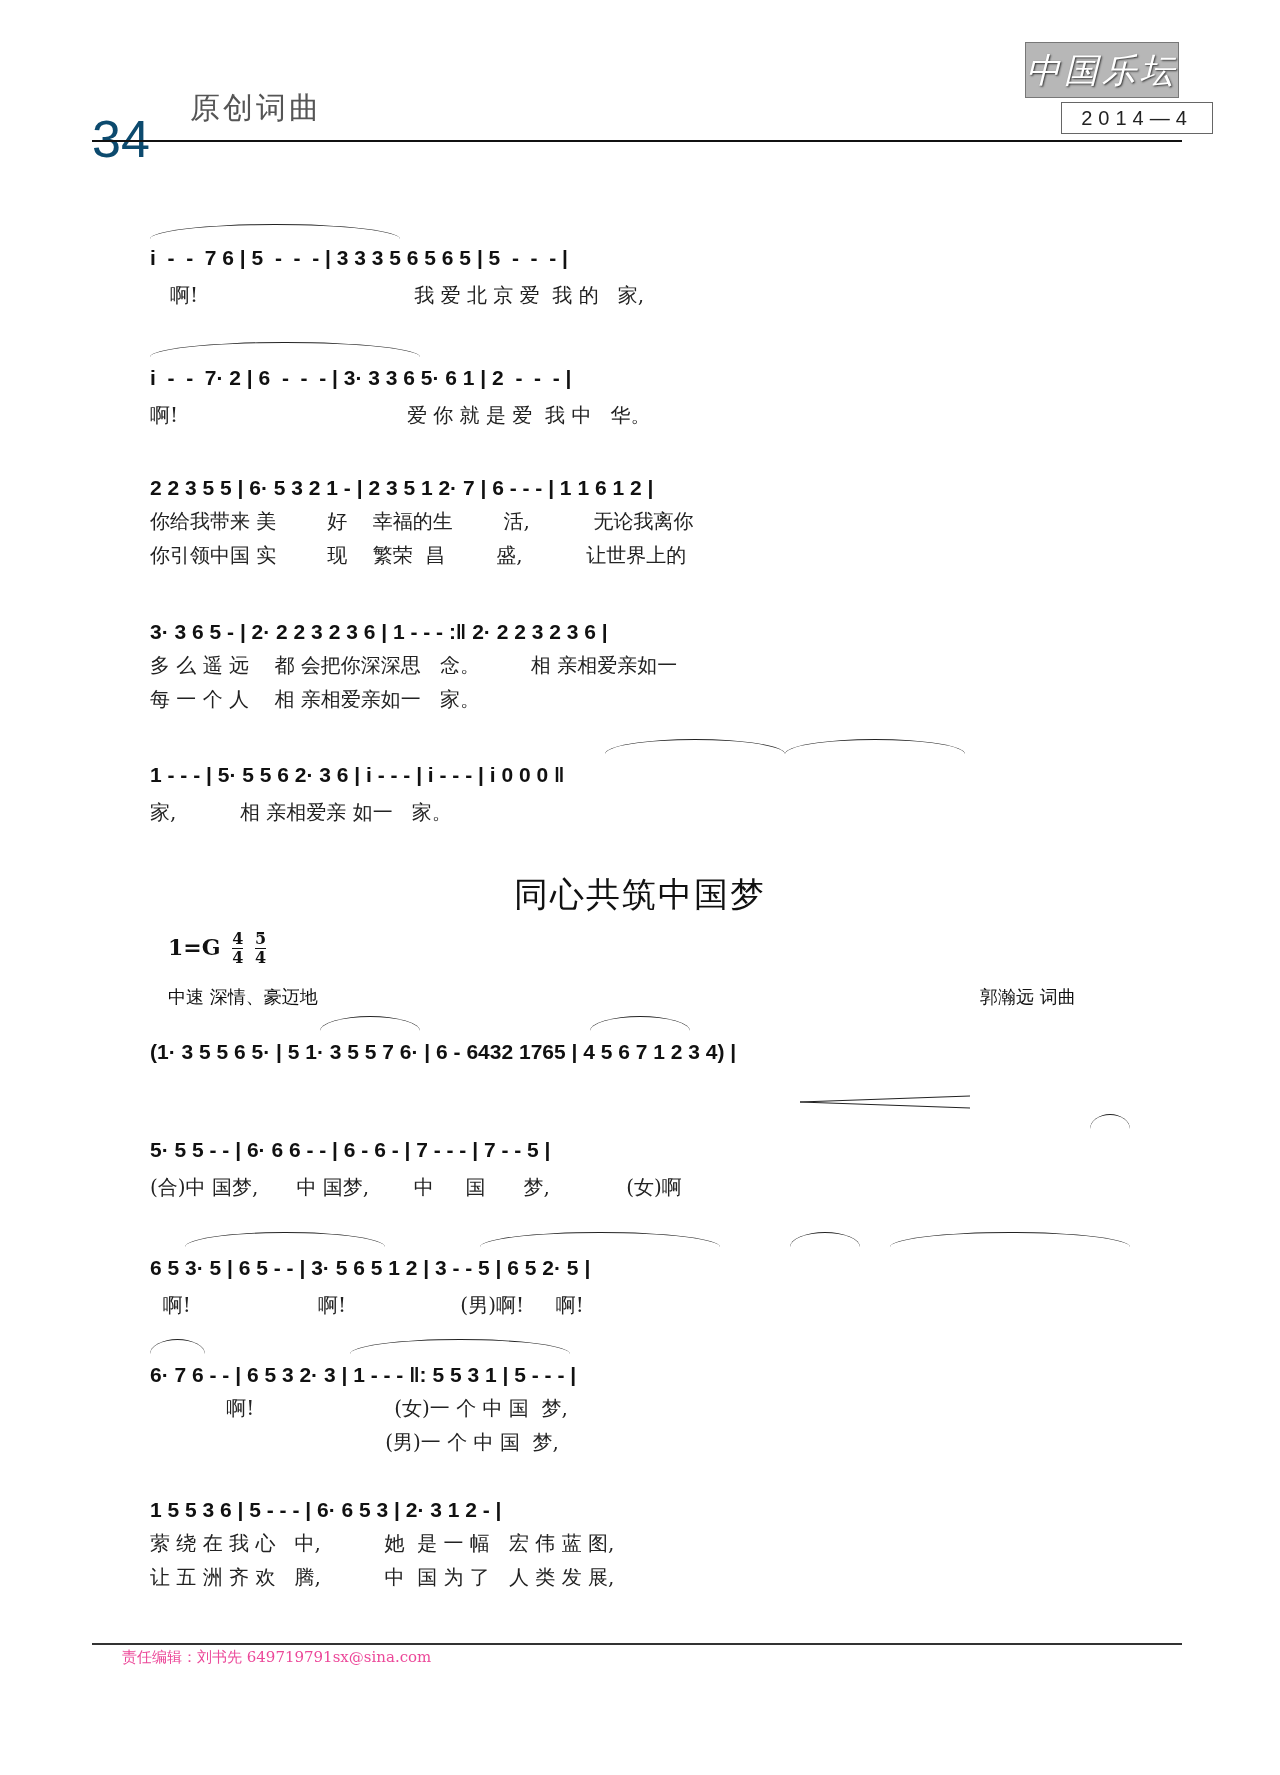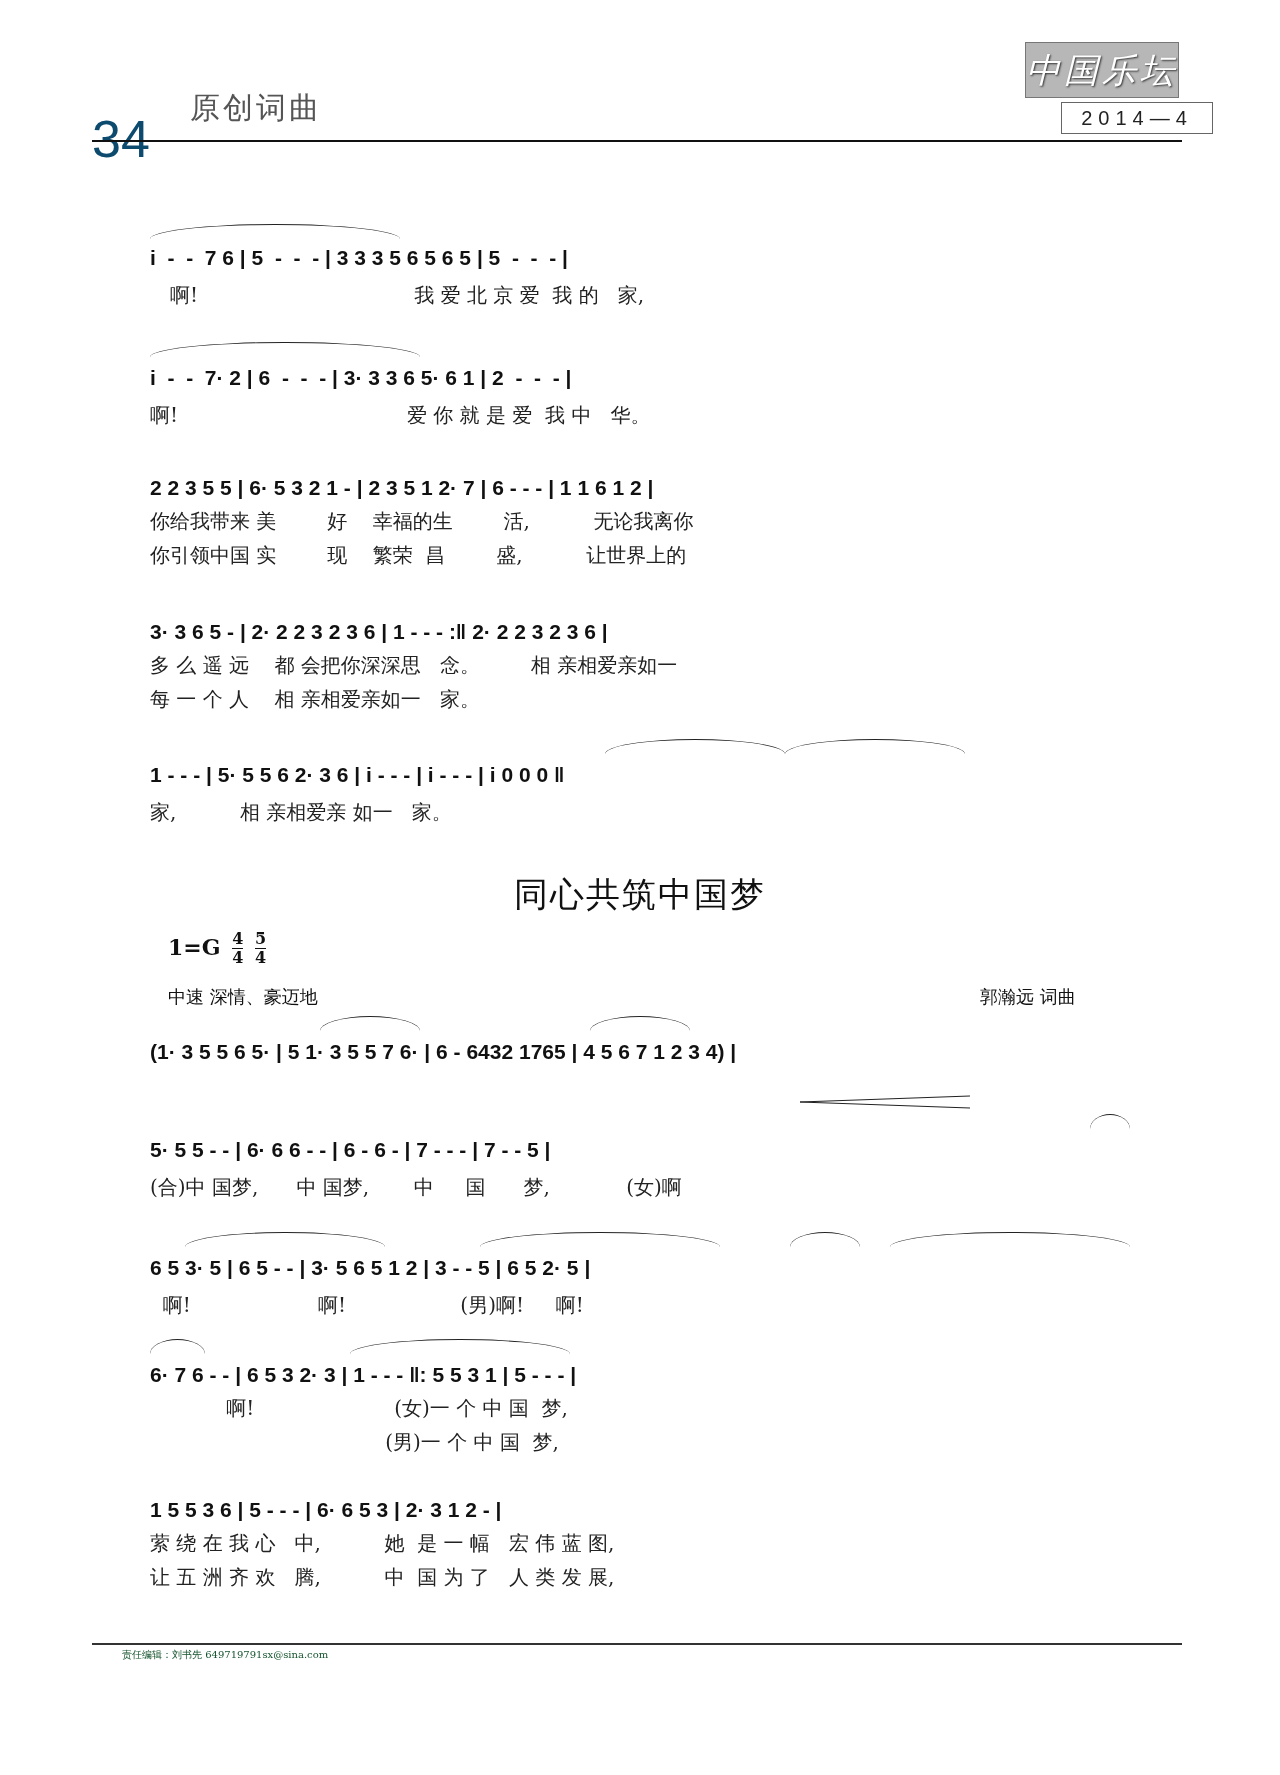--- a/index.html
+++ b/index.html
@@ -23,21 +23,21 @@
 
   .song-title { left: 0; width: 1280px; top: 872px; text-align: center; font-family: "DejaVu Serif", serif; font-size: 34px; letter-spacing: 2px; color: #111; }
   .key { left: 168px; top: 930px; font-family: "DejaVu Serif", serif; font-size: 22px; font-weight: bold; }
   .frac { display: inline-block; vertical-align: middle; text-align: center; font-size: 16px; line-height: 18px; margin-left: 4px; }
   .frac span { display: block; }
   .frac .num { border-bottom: 1.5px solid #111; }
   .tempo { left: 168px; top: 985px; font-size: 18px; font-family: "DejaVu Sans", sans-serif; }
   .credit { left: 980px; top: 985px; font-size: 18px; font-family: "DejaVu Sans", sans-serif; }
 
   .foot-rule { left: 92px; top: 1643px; width: 1090px; height: 1.5px; background: #333; }
-  .footer { left: 122px; top: 1648px; font-family: "DejaVu Serif", serif; font-size: 10px; color: #14532d; }
+  .footer { left: 122px; top: 1648px; font-family: "DejaVu Serif", serif; font-size: 15px; color: #ec4899; }
   .hairpin { position: absolute; left: 800px; top: 1095px; width: 170px; height: 14px; }
 </style>
 </head>
 <body>
 
 <div class="abs page-num">34</div>
 <div class="abs section-title">原创词曲</div>
 <div class="abs mag-logo">中国乐坛</div>
 <div class="abs mag-issue">2014—4</div>
 <div class="abs head-rule"></div>

